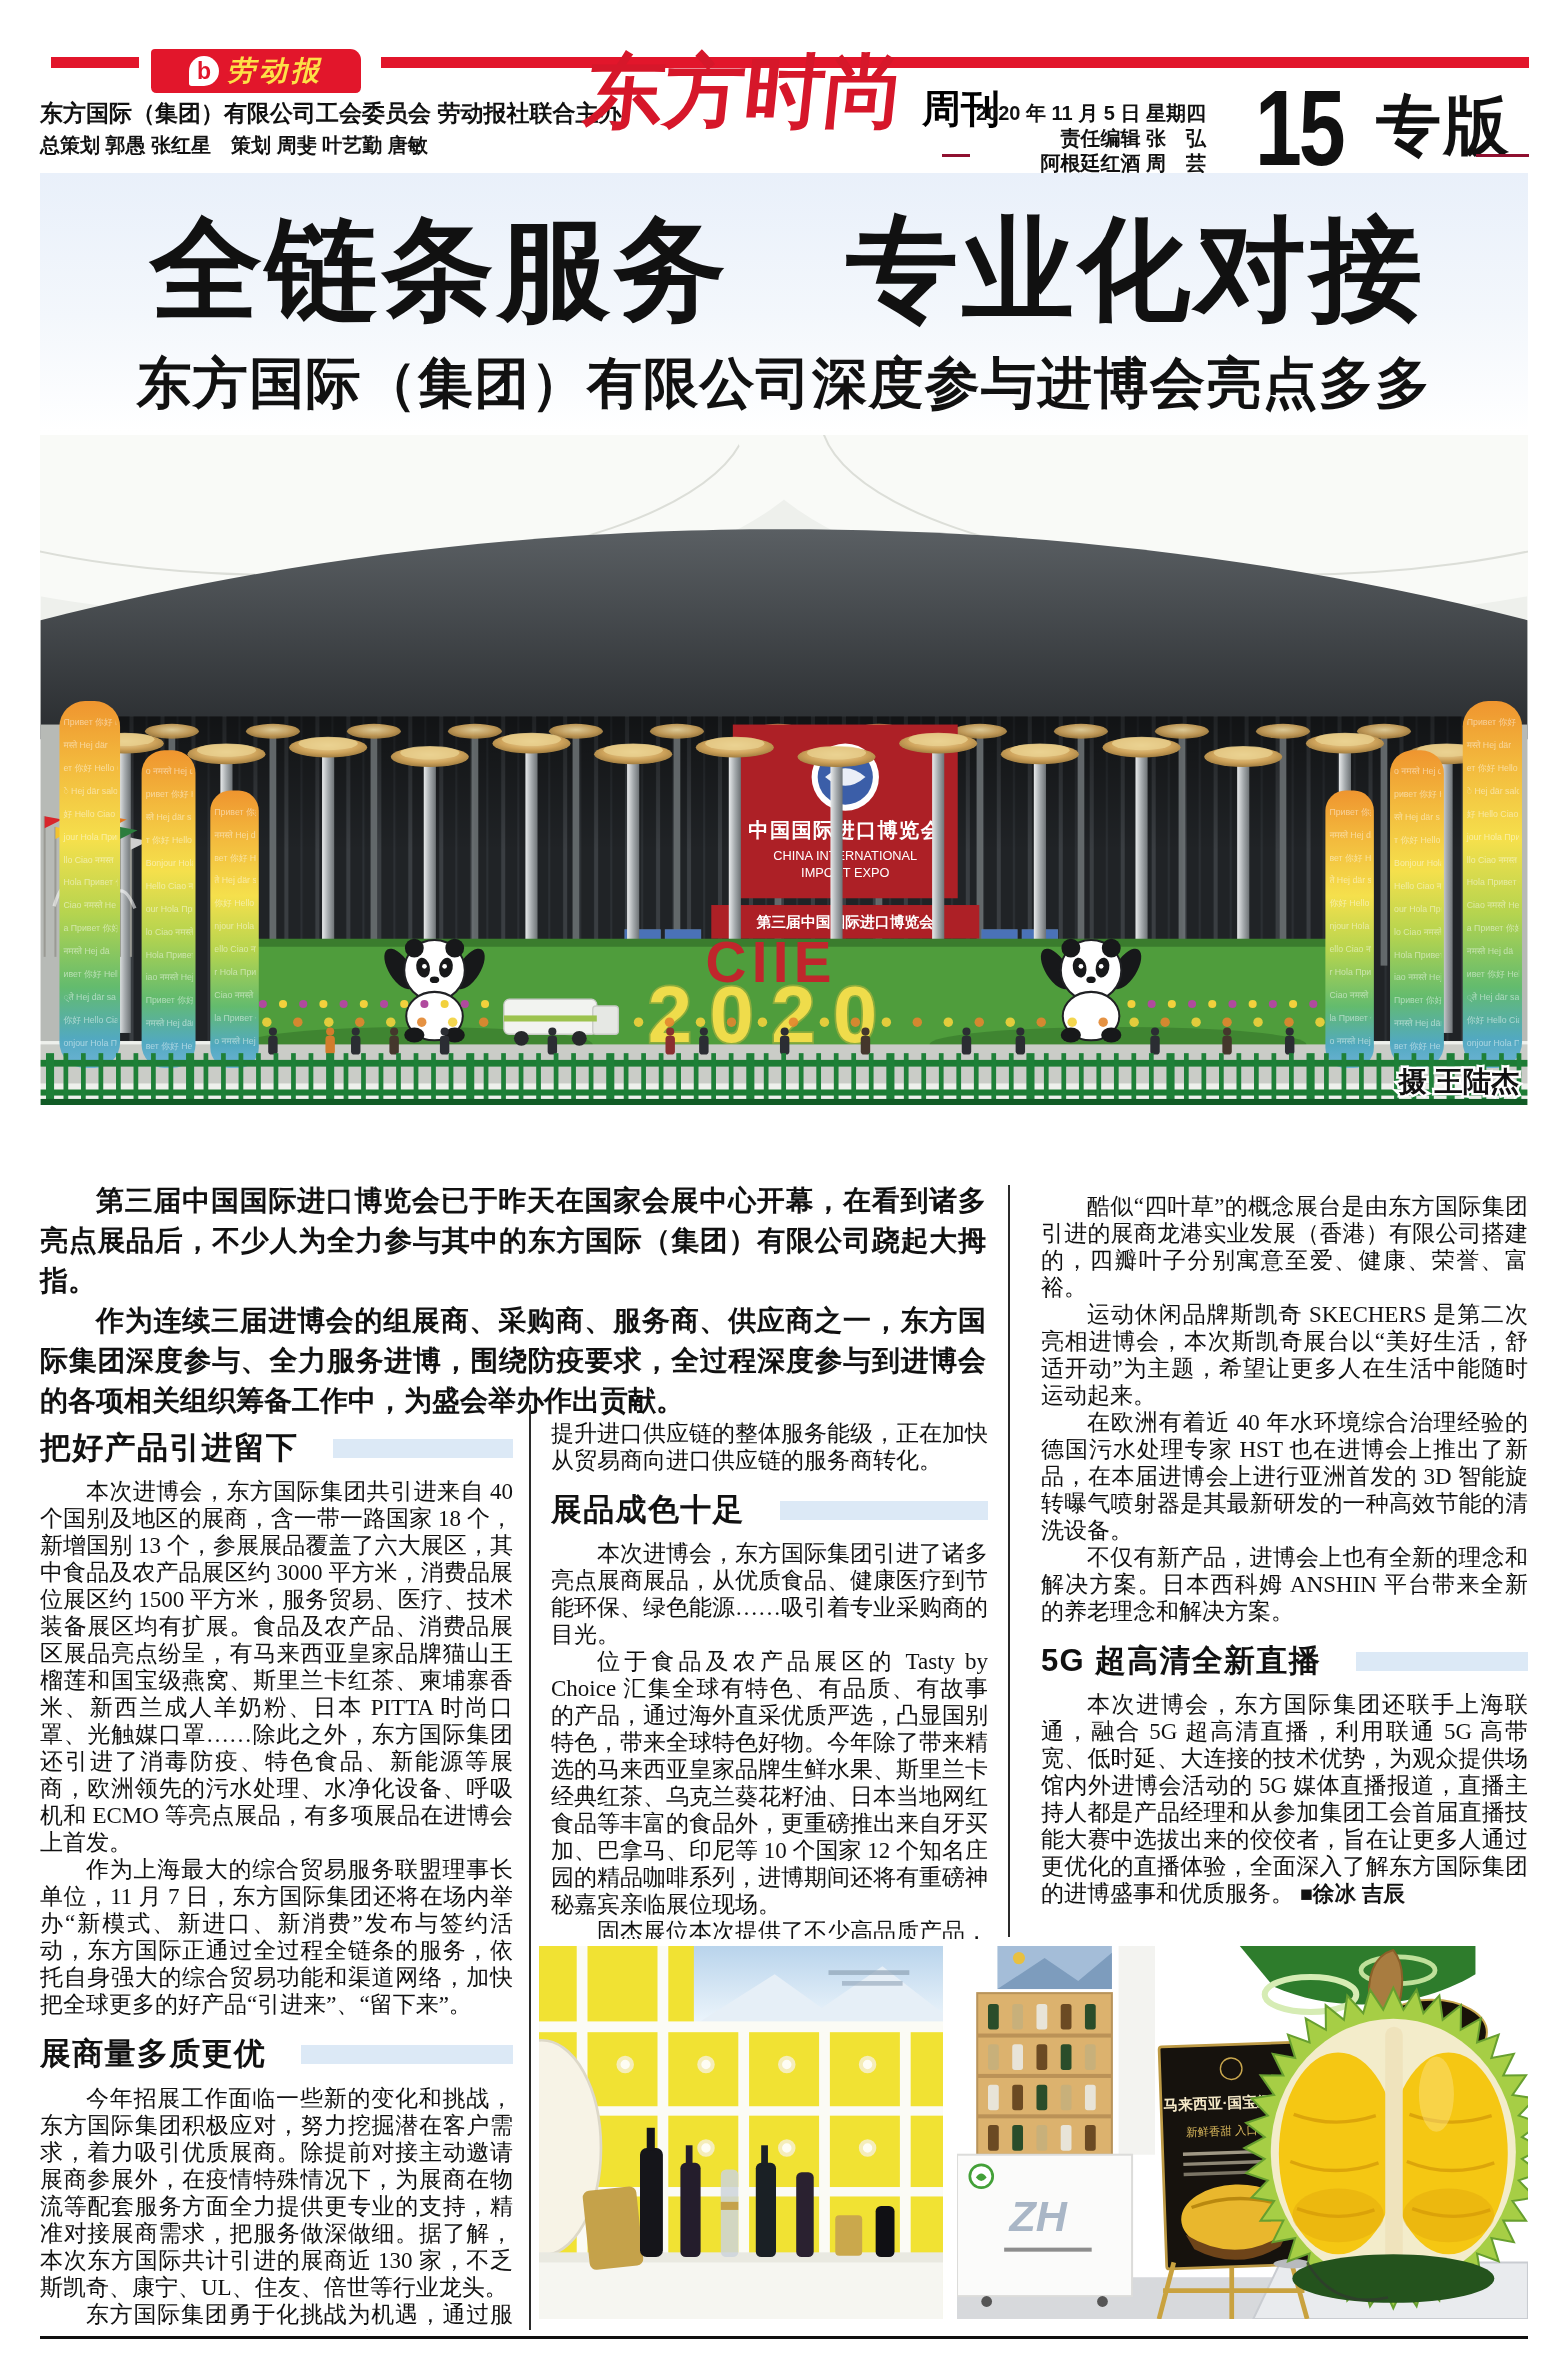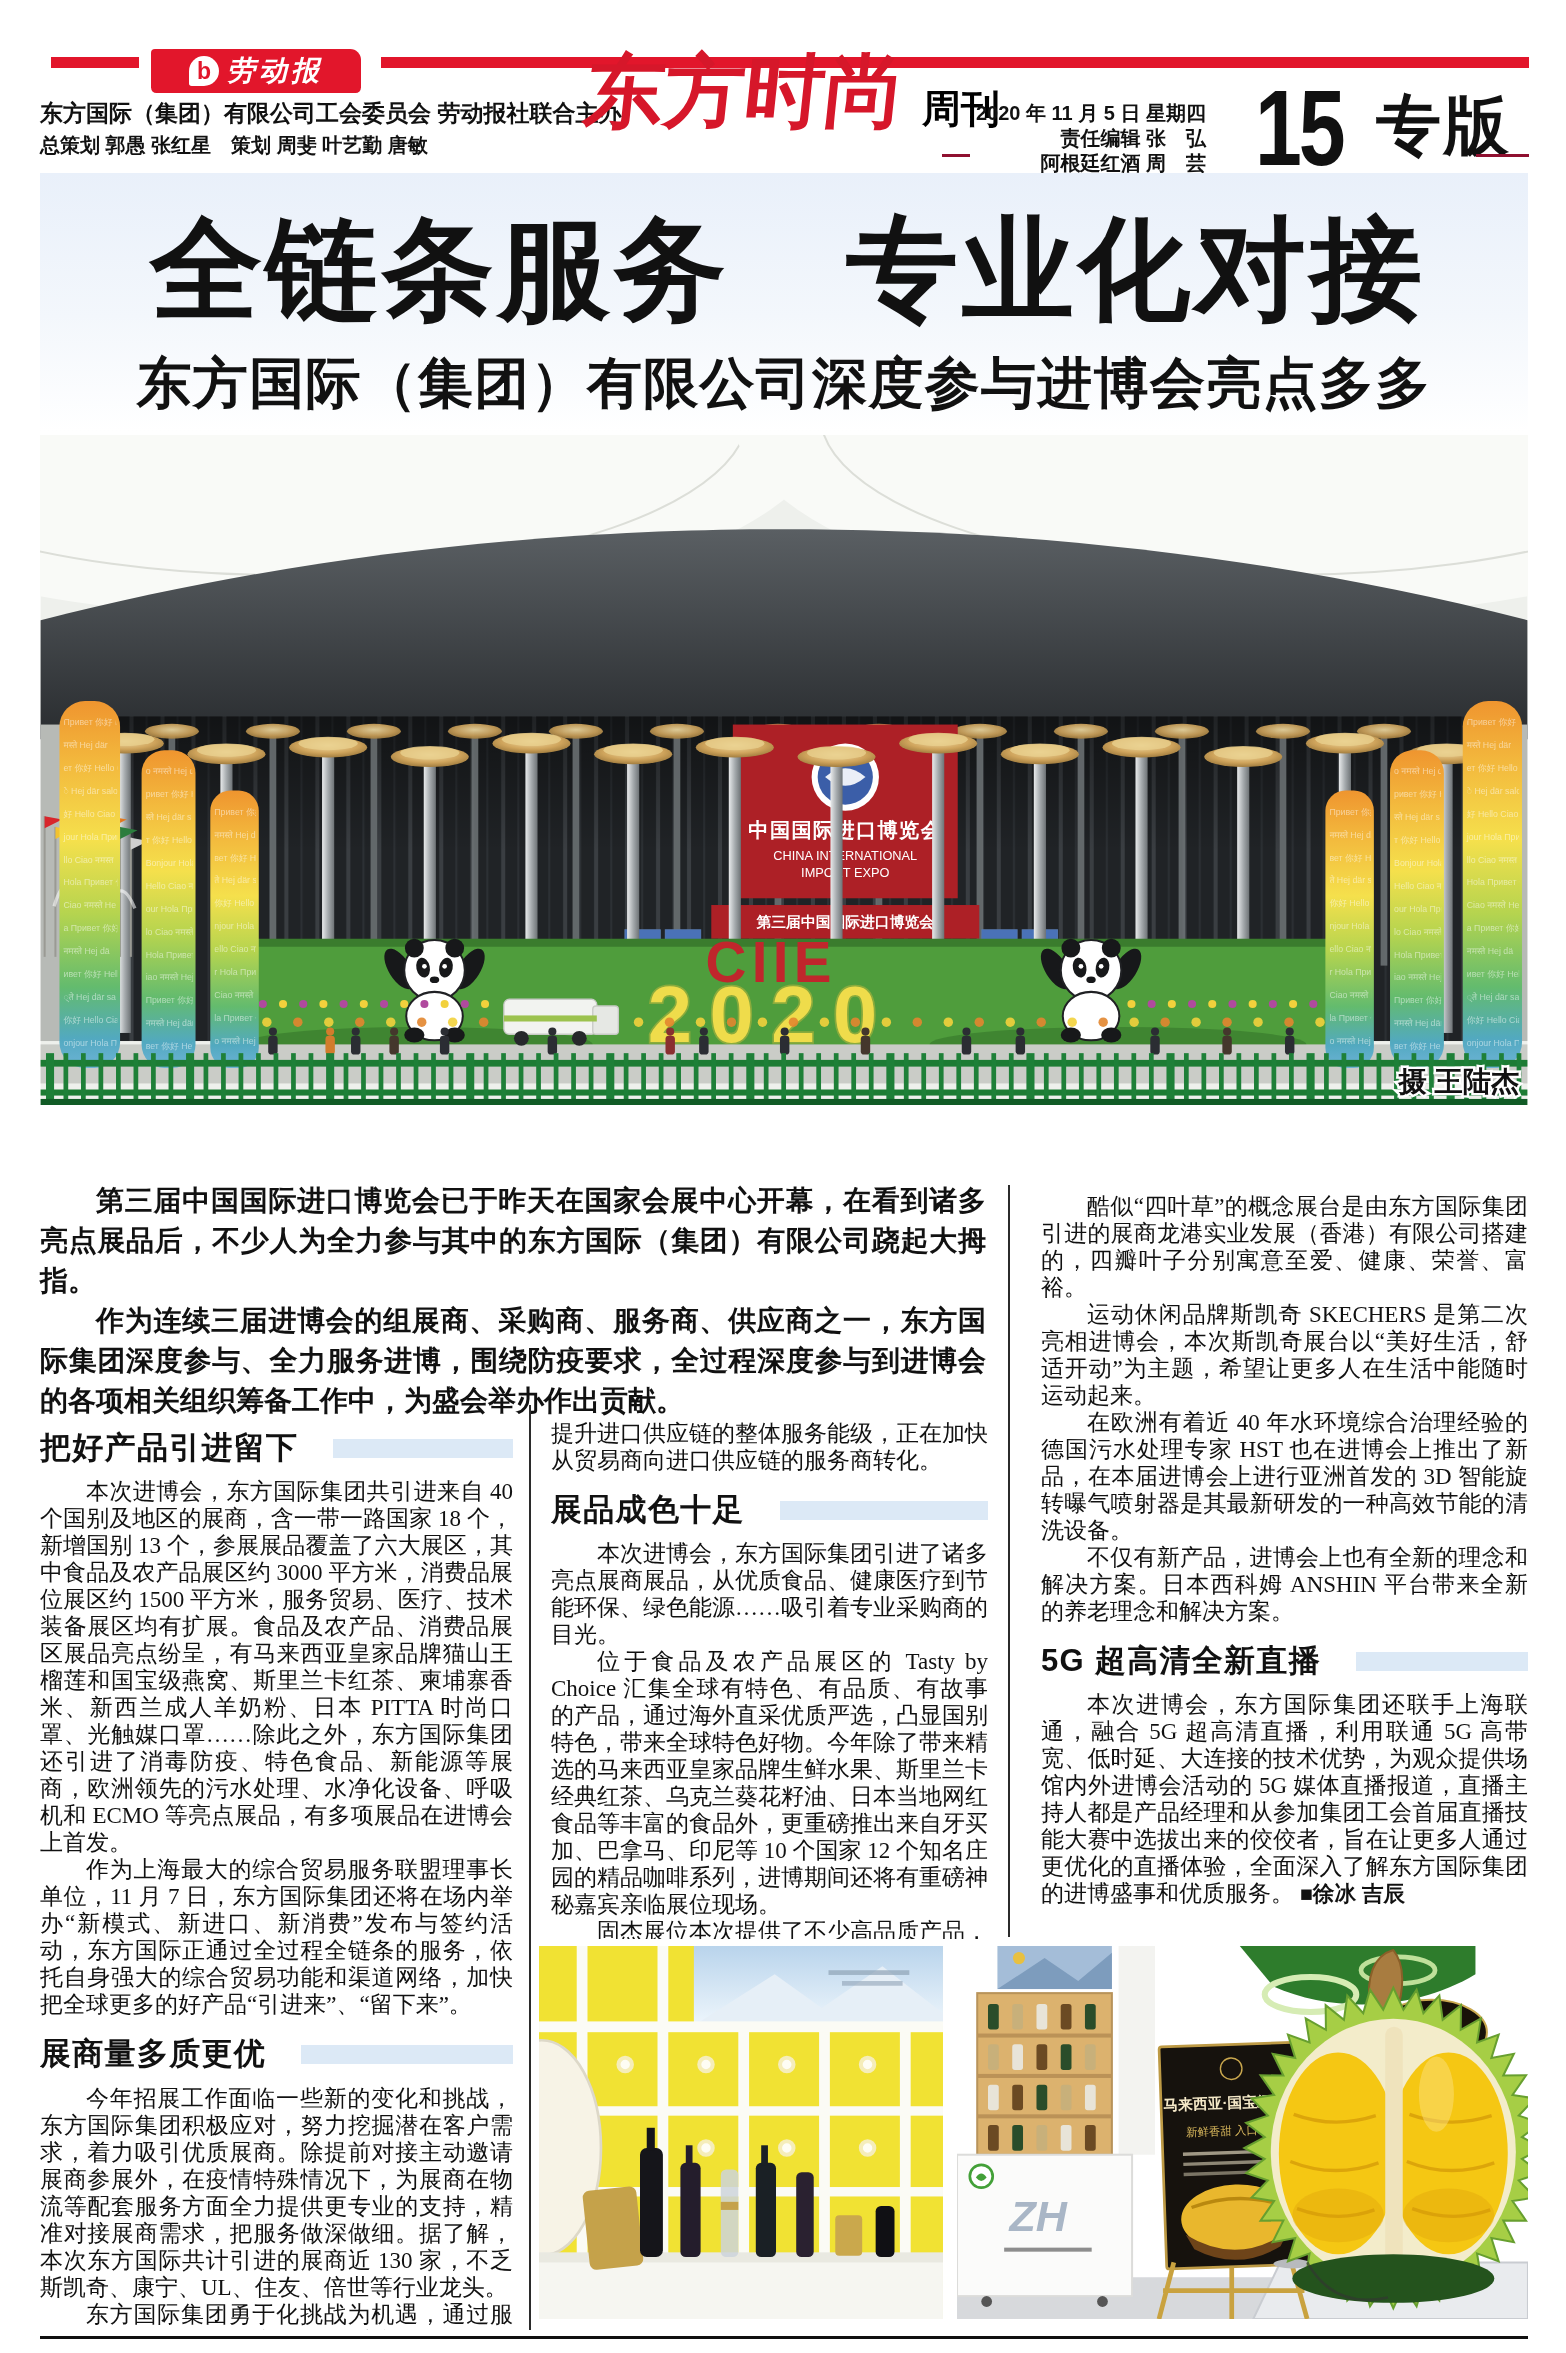--- a/index.html
+++ b/index.html
@@ -5,21 +5,21 @@
   html,body{margin:0;padding:0;background:#ffffff;}
   #page{position:relative;width:1567px;height:2354px;background:#ffffff;overflow:hidden;
         font-family:"Liberation Serif",serif;color:#111;}
   .abs{position:absolute;}
   
   .red-band{background:#e2162b;height:10.8px;}
   .logo-box{left:151px;top:49px;width:210px;height:44px;background:#e2162b;
             border-radius:4px 10.8px 5.4px 5.4px;display:flex;align-items:center;justify-content:center;gap:8px;}
   .logo-b{width:30px;height:30px;border-radius:50% 50% 50% 2.7px;background:#fff;color:#e2162b;
           font:bold 23px "Liberation Sans",sans-serif;display:flex;align-items:center;justify-content:center;}
-  .logo-txt{color:#ffffff;font:bold italic 28px "DejaVu Serif",serif;letter-spacing:4px;}
+  .logo-txt{color:#fde047;font:bold italic 28px "DejaVu Serif",serif;letter-spacing:4px;}
   .organizer{left:40px;top:98px;font:bold 23px "Liberation Sans",sans-serif;}
   .planners{left:40px;top:132px;font:bold 20px "Liberation Sans",sans-serif;}
   .brand{left:585px;top:51px;display:flex;align-items:flex-end;}
   .brand-main{font:bold 80px "DejaVu Serif",serif;color:#d6172a;transform:skewX(-6deg);line-height:1;}
   .brand-suffix{font:bold 39px "Liberation Serif",serif;color:#000;margin-left:17px;line-height:1.1;}
   .dateblock{left:940px;top:101px;width:266px;text-align:right;
              font:bold 20px "Liberation Sans",sans-serif;line-height:25px;}
   .pagenum{left:1255px;top:65px;font:900 108px "Liberation Sans",sans-serif;
            transform:scaleX(.78);transform-origin:left;letter-spacing:-4px;}
   .pagetype{left:1376px;top:82px;font:bold 65px "Liberation Serif",serif;letter-spacing:2.7px;}

